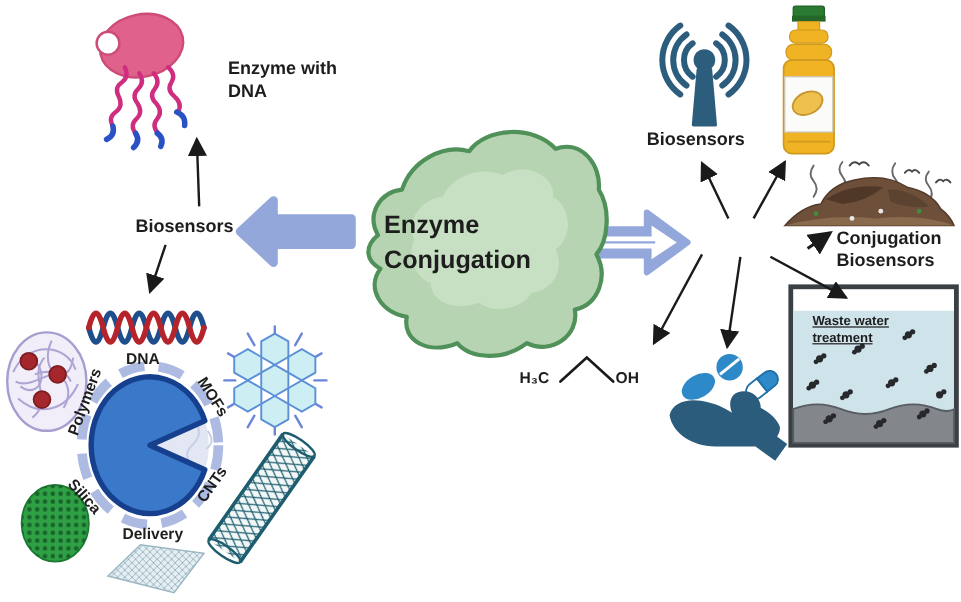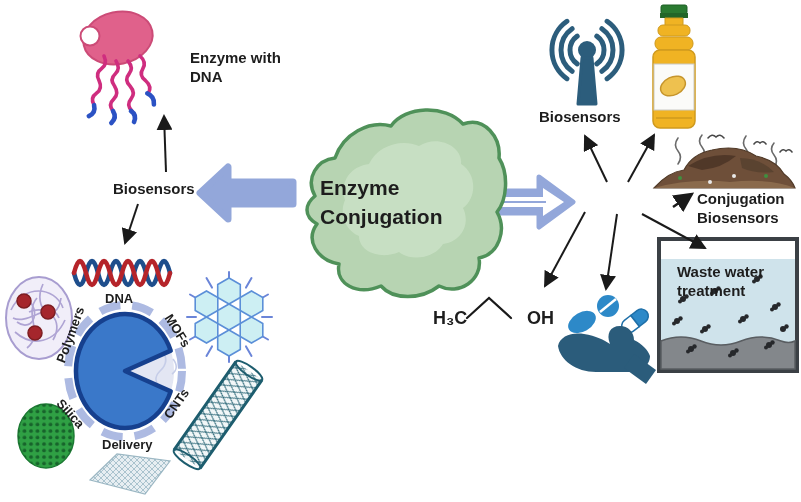--- a/index.html
+++ b/index.html
@@ -4,22 +4,22 @@
 <style>
   html,body{margin:0;padding:0;background:#fff;}
   .canvas{position:relative;width:801px;height:502px;background:#ffffff;overflow:hidden;
           font-family:"Liberation Sans","DejaVu Sans",sans-serif;}
   .abs{position:absolute;overflow:visible;}
   .lbl{position:absolute;font-weight:bold;color:#1d1d1d;line-height:1.27;white-space:nowrap;}
   .lbl span{display:block;}
   .s15{font-size:15px;}
   .s13{font-size:13px;}
   .s21{font-size:21px;line-height:1.38;}
-  .s14{font-size:15px;}
-  .s16{font-size:18px;}
+  .s14{font-size:11px;text-decoration:underline;}
+  .s16{font-size:13px;}
   .rot{transform-origin:center;white-space:nowrap;}
 </style>
 </head>
 <body>
 
 <div class="canvas">
 
   <svg class="abs" style="left:196px;top:162px" width="100" height="64">
     <polygon points="4,31 32,5 32,20 97,20 97,42 32,42 32,57" fill="#93a7da" stroke="#93a7da" stroke-width="7" stroke-linejoin="round"></polygon>
   </svg>
@@ -337,15 +337,15 @@
 
 
   <div class="lbl s13" style="left:105px;top:291px">DNA</div>
   <div class="lbl s13 rot" style="left:71px;top:335px;transform:translate(-50%,-50%) rotate(-70deg)">Polymers</div>
   <div class="lbl s13 rot" style="left:177px;top:331px;transform:translate(-50%,-50%) rotate(58deg)">MOFs</div>
   <div class="lbl s13 rot" style="left:70px;top:414px;transform:translate(-50%,-50%) rotate(48deg)">Silica</div>
   <div class="lbl s13 rot" style="left:177px;top:404px;transform:translate(-50%,-50%) rotate(-55deg)">CNTs</div>
   <div class="lbl s13" style="left:102px;top:437px">Delivery</div>
 
   <div class="lbl s16" style="left:433px;top:307px">H₃C</div>
-  <div class="lbl s16" style="left:527px;top:307px">OH</div>
+  <div class="lbl s16" style="left:513px;top:307px">OH</div>
 
 </div>
 
 </body></html>

